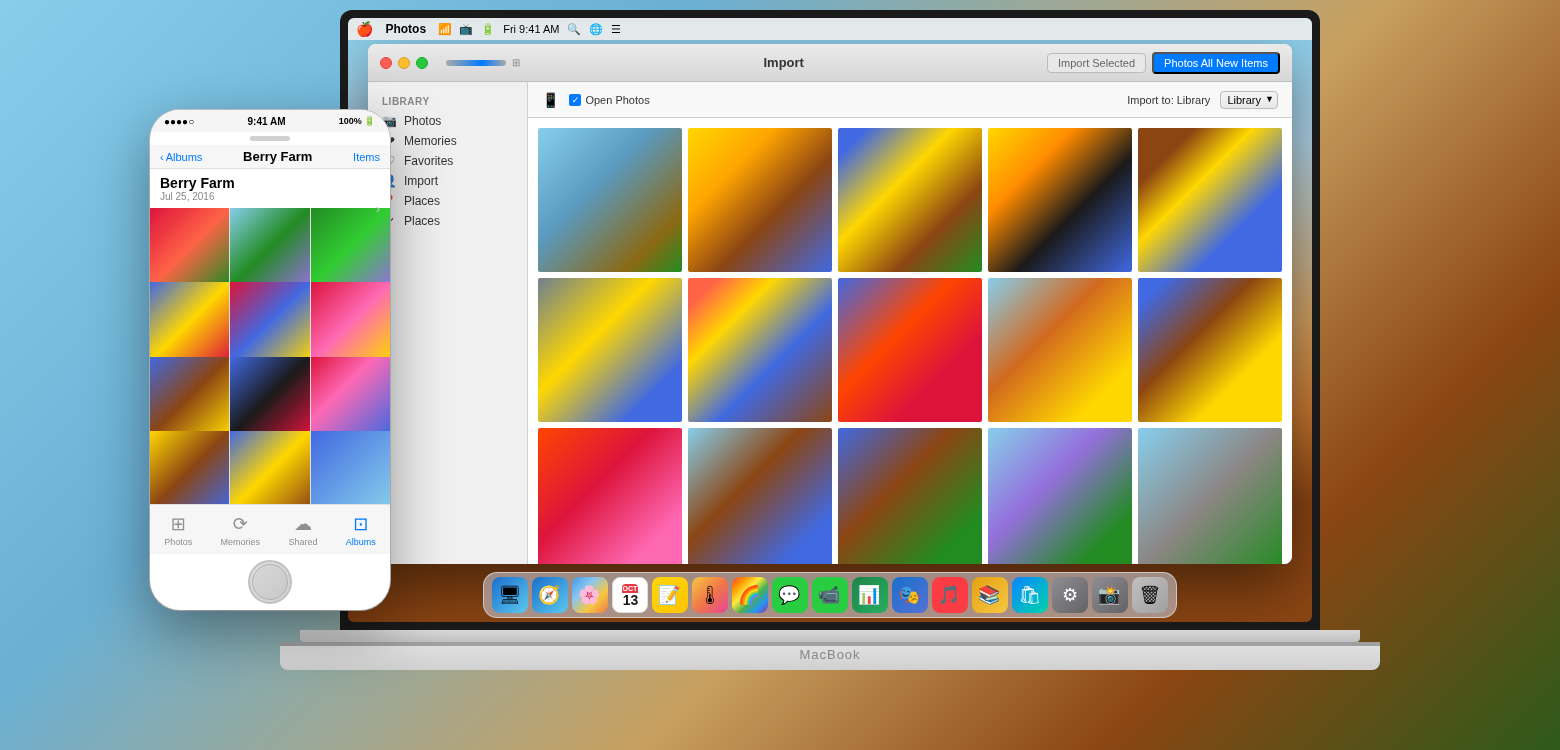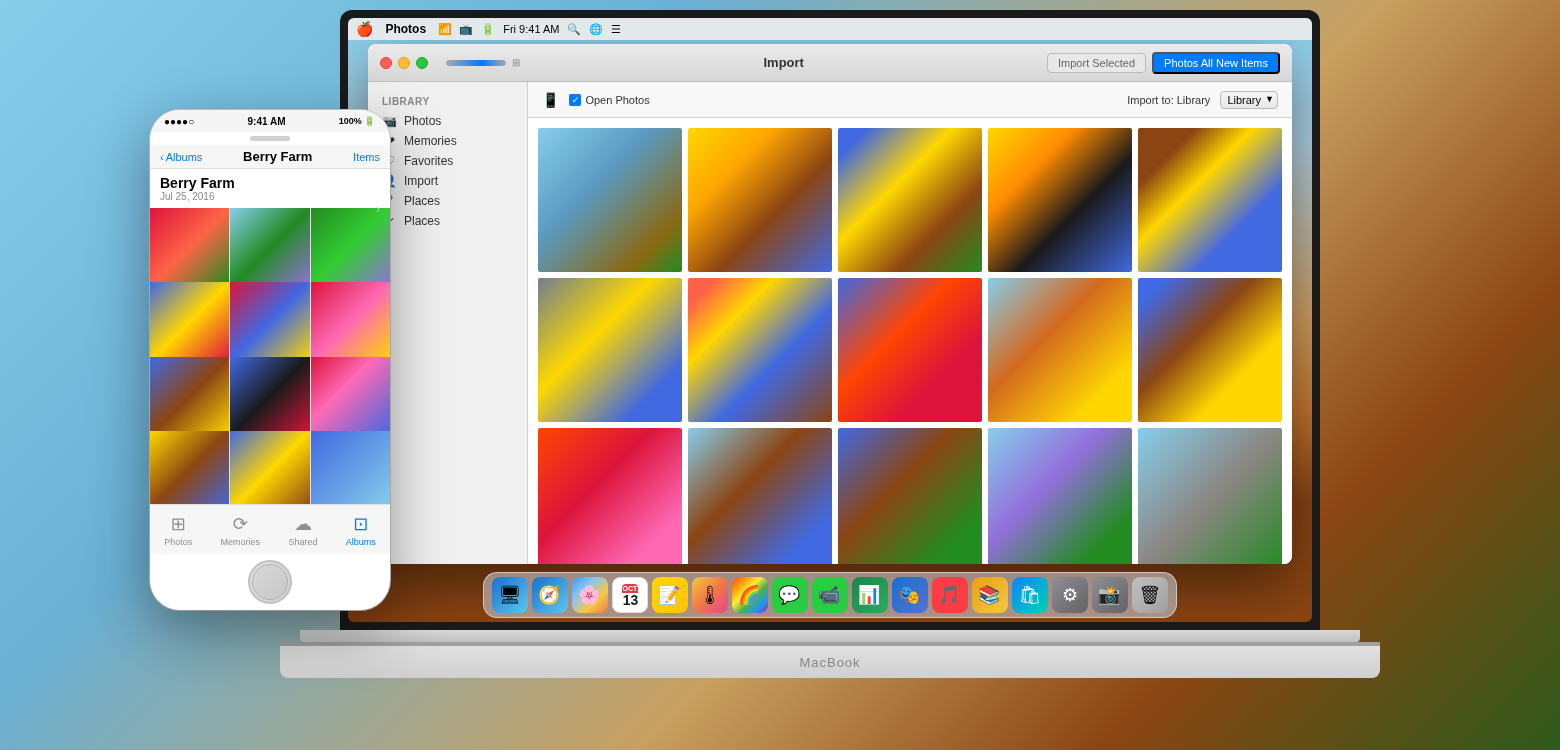--- a/index.html
+++ b/index.html
@@ -388,21 +388,21 @@
       right: 0;
       height: 4px;
       background: #a0a0a0;
     }
 
     .macbook-base-plate {
       position: absolute;
       top: 16px;
       left: 0;
       right: 0;
-      height: 32px;
+      height: 24px;
       background: linear-gradient(to bottom, #e0e0e0, #d0d0d0);
       border-radius: 0 0 8px 8px;
     }
 
     .macbook-label {
       position: absolute;
       bottom: 8px;
       left: 50%;
       transform: translateX(-50%);
       font-size: 13px;

